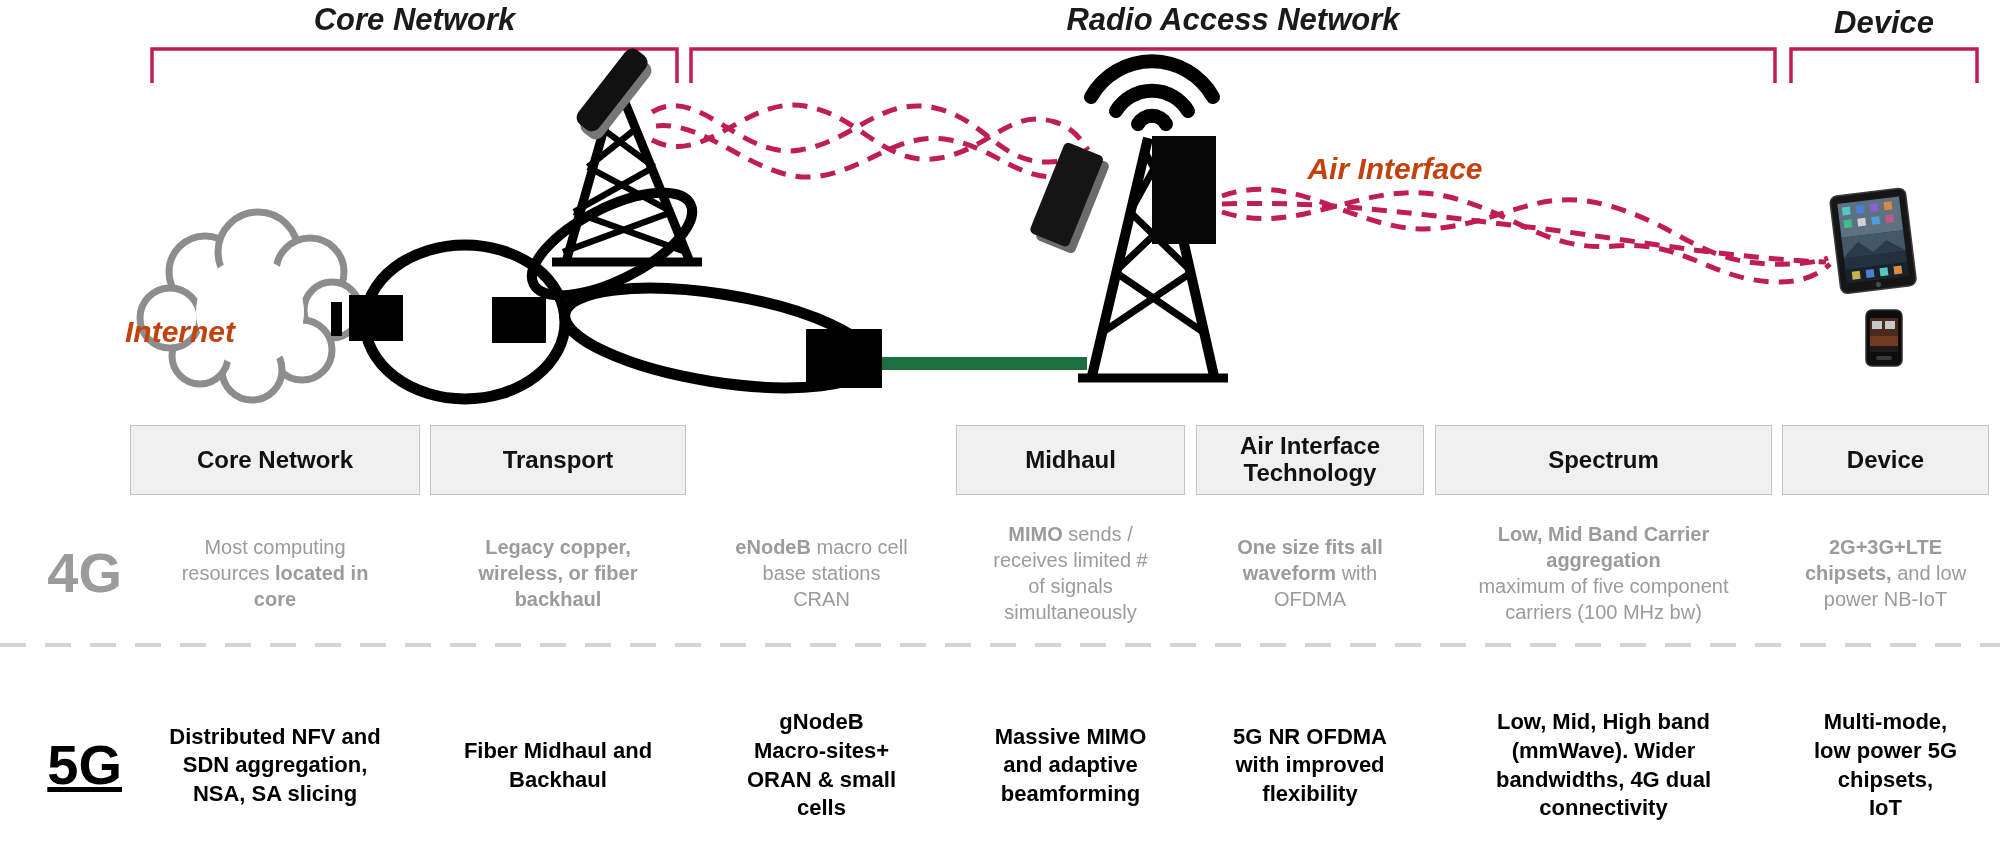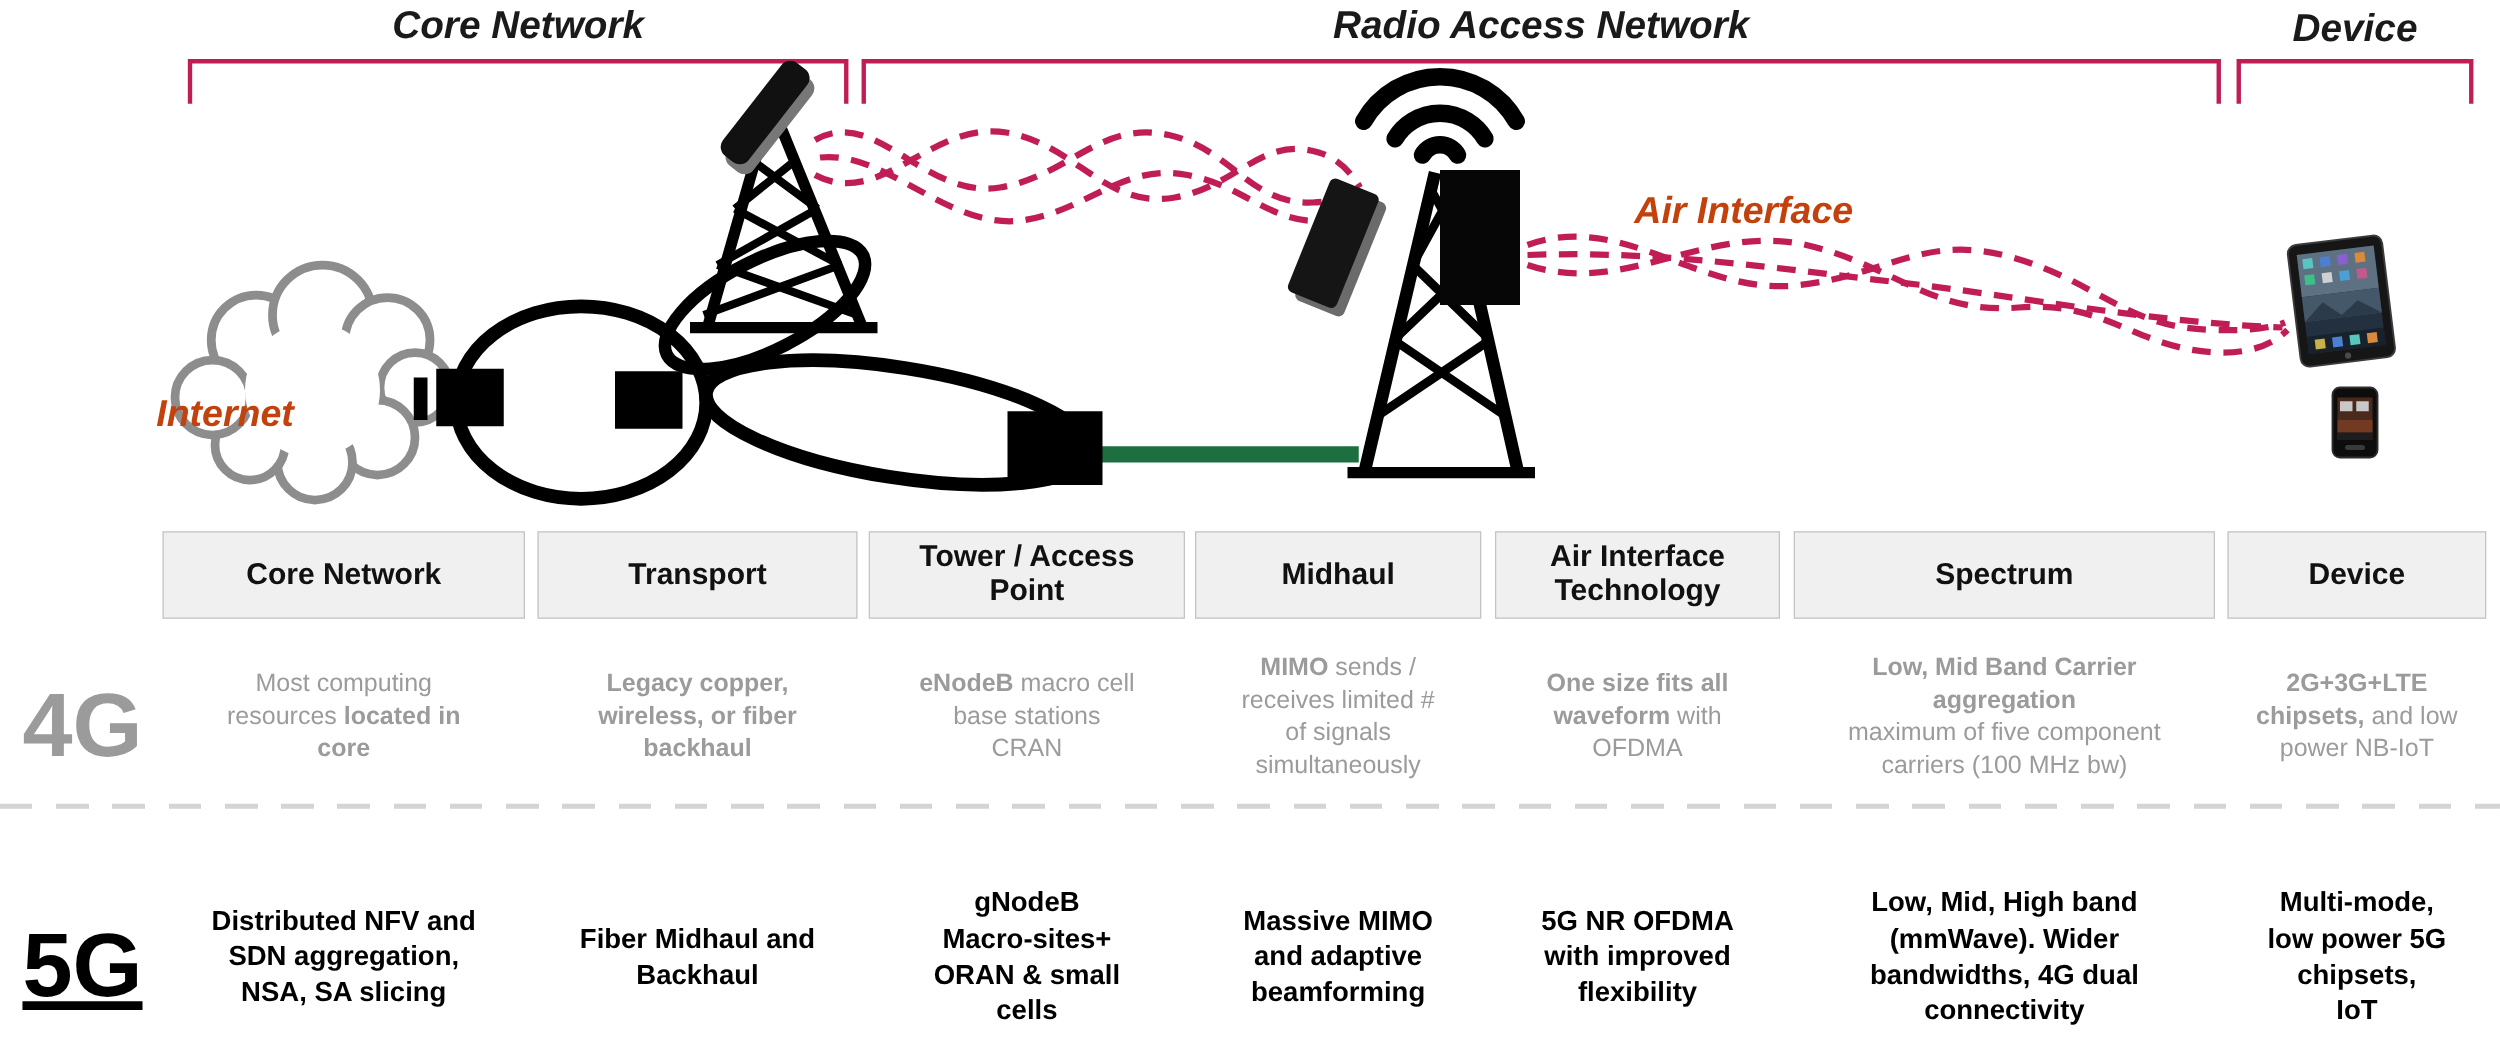--- a/index.html
+++ b/index.html
@@ -27,22 +27,22 @@
   .rowband{position:absolute;left:0;width:2000px;}
   #row-g4{top:500px;height:145px;color:#9b9b9b;font-size:20px;line-height:1.3;}
   #row-g4 .b{font-weight:700;}
   #row-g5{top:682px;height:167px;color:#000;font-size:22px;font-weight:700;line-height:1.3;}
   .cell{
     position:absolute;top:0;height:100%;
     display:flex;align-items:center;justify-content:center;
   }
   .celltext{text-align:center;white-space:pre-line;}
   .rowlabel{
-    position:absolute;left:10px;width:112px;text-align:center;
-    font-size:72px;font-weight:700;line-height:1;
+    position:absolute;left:10px;width:112px;text-align:right;
+    font-size:56px;font-weight:700;line-height:1;
   }
   #lbl-4g{top:545px;color:#9b9b9b;}
   #lbl-5g{top:737px;color:#000;text-decoration:underline;}
   #divider{
     position:absolute;left:0;top:643px;width:2000px;height:4px;
     background:repeating-linear-gradient(90deg,#d4d4d4 0 26px,transparent 26px 45px);
   }
 </style>
 </head>
 <body>
@@ -174,21 +174,20 @@
   <div class="blabel" id="bl-core" style="left:152px;width:525px;">Core Network</div>
   <div class="blabel" id="bl-ran" style="left:691px;width:1084px;">Radio Access Network</div>
   <div class="blabel" id="bl-dev" style="left:1791px;width:186px;top:5px;">Device</div>
 
   <div class="ilabel" id="internet-label" style="left:112px;top:315px;width:136px;">Internet</div>
   <div class="ilabel" id="air-label" style="left:1300px;top:152px;width:190px;">Air Interface</div>
 
   <div id="header-row">
       <div class="hbox" style="left: 130px; width: 290px;">Core Network</div>
       <div class="hbox" style="left: 430px; width: 256px;">Transport</div>
-      <div class="hbox" style="left: 695px; width: 253px;">Tower / Access Point</div>
       <div class="hbox" style="left: 956px; width: 229px;">Midhaul</div>
       <div class="hbox" style="left: 1196px; width: 228px;">Air Interface Technology</div>
       <div class="hbox" style="left: 1435px; width: 337px;">Spectrum</div>
       <div class="hbox" style="left: 1782px; width: 207px;">Device</div>
     </div>
 
   <div class="rowband" id="row-g4">
       <div class="cell" style="left: 130px; width: 290px;">
         <div class="celltext"><span class="seg">Most computing
 resources </span><span class="seg b">located in

